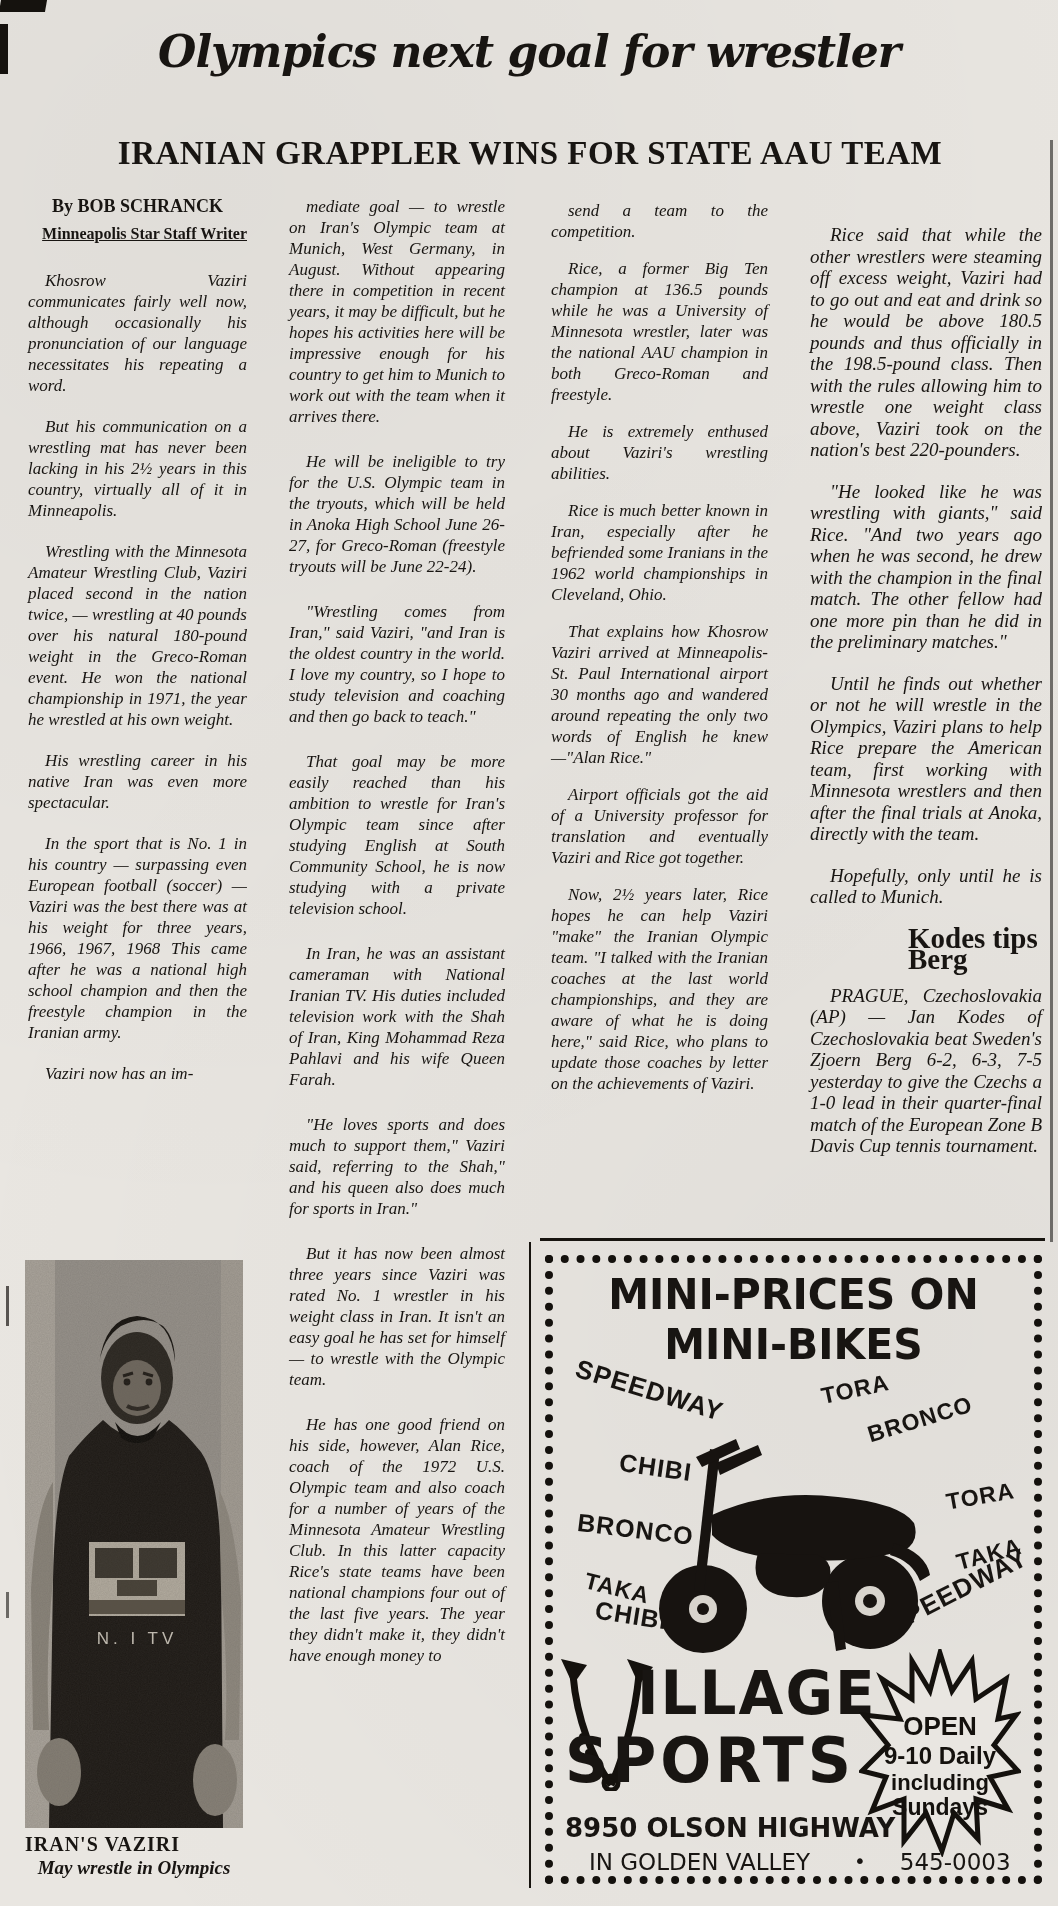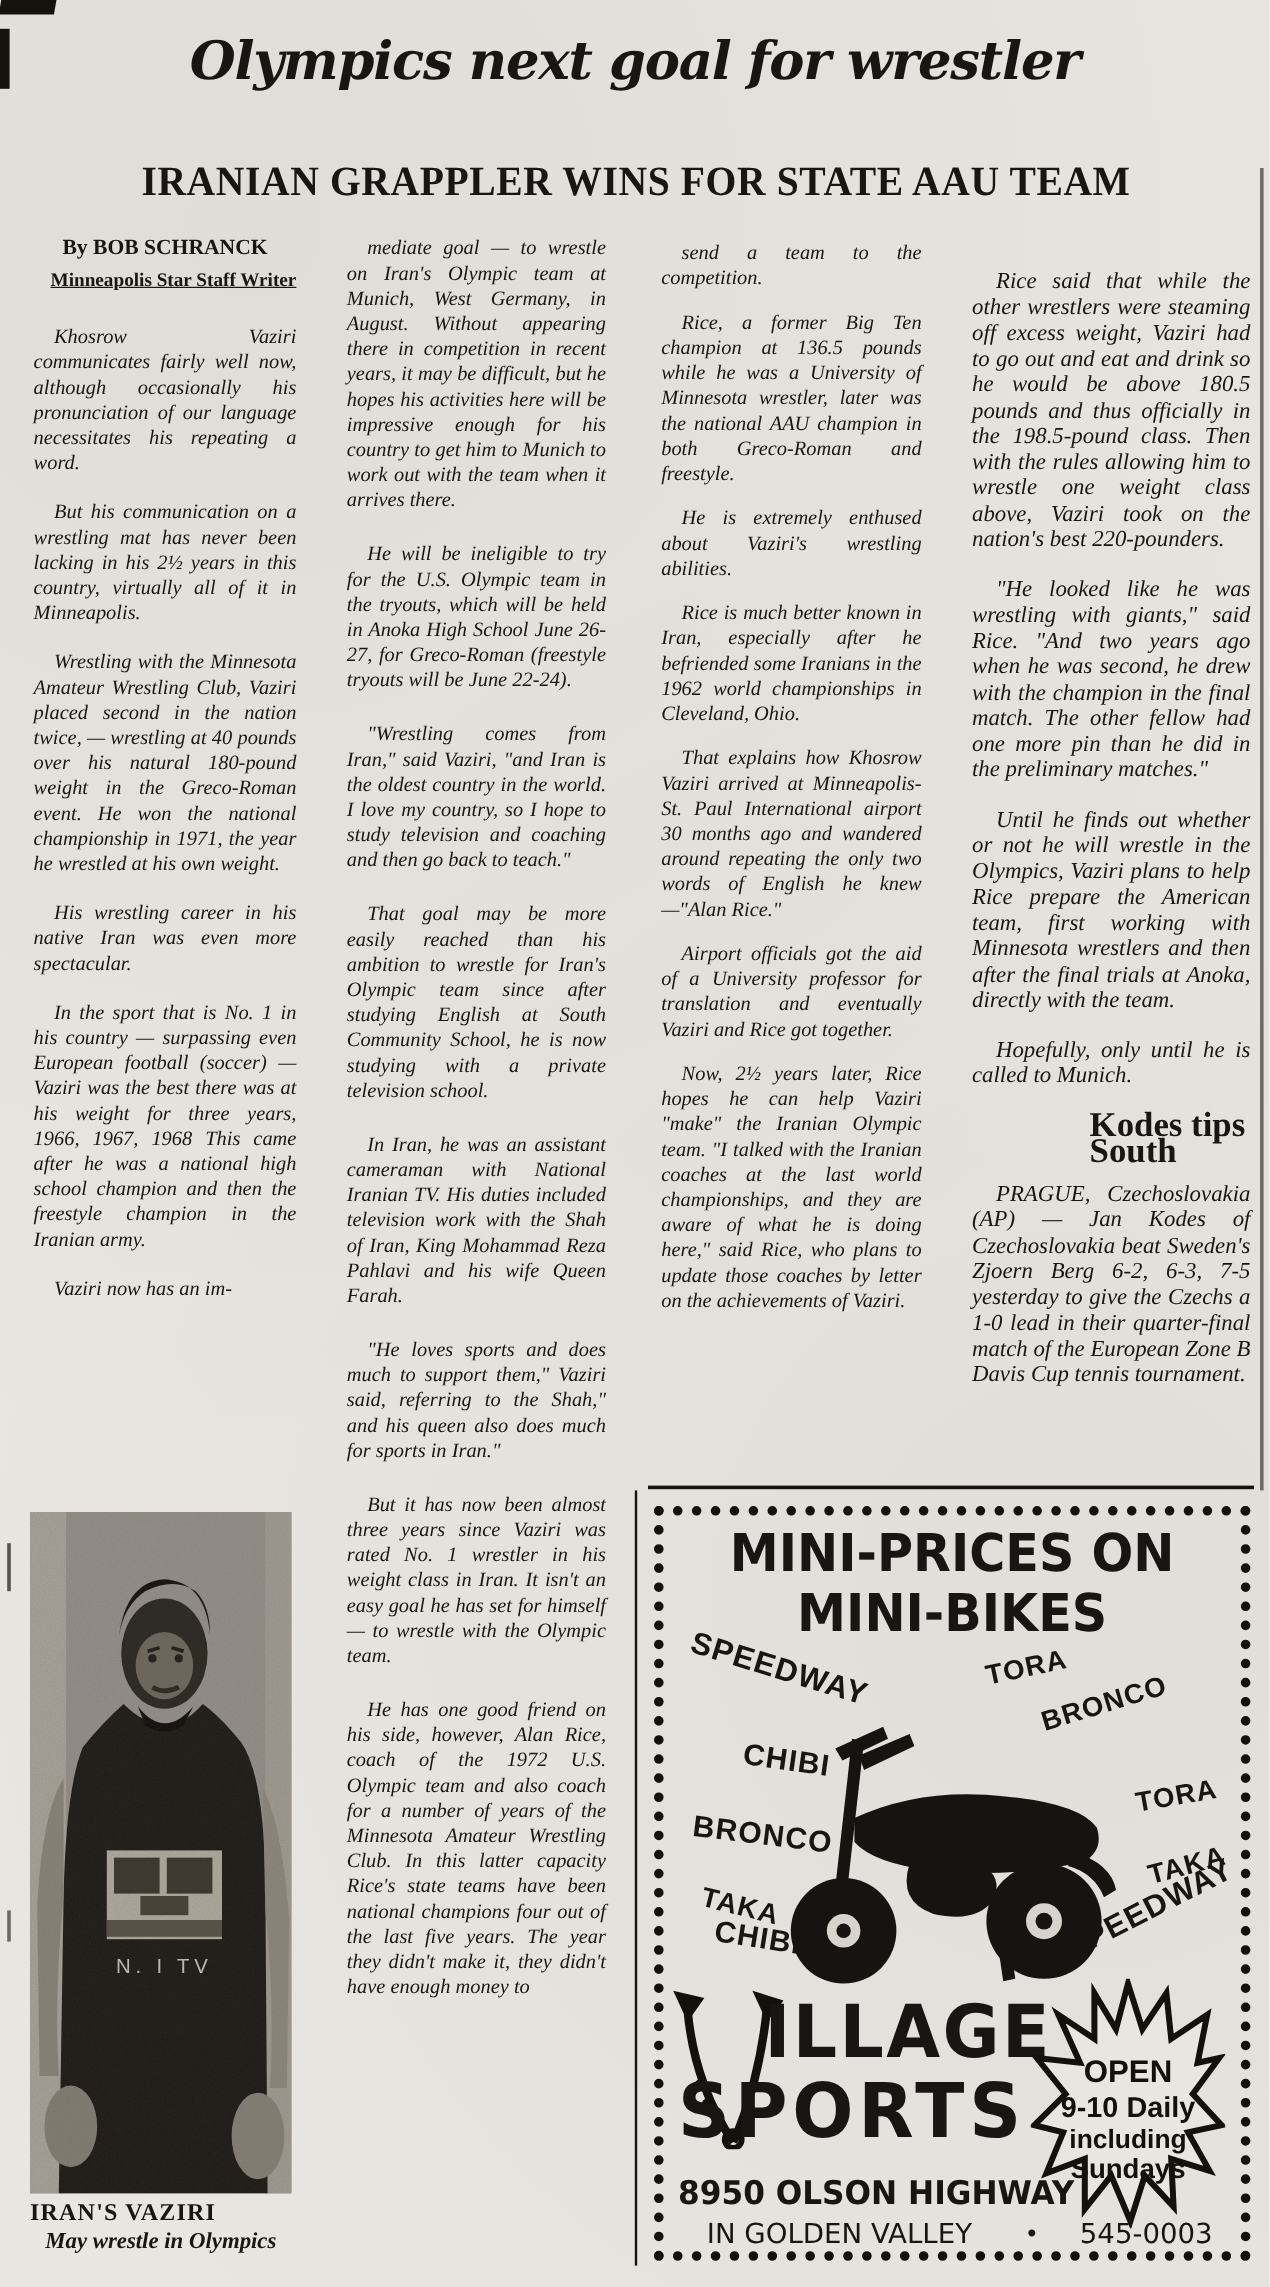--- a/index.html
+++ b/index.html
@@ -122,21 +122,21 @@
       </div>
   </div>
 
   <div class="col col4">
     <div>
         <p>Rice said that while the other wrestlers were steaming off excess weight, Vaziri had to go out and eat and drink so he would be above 180.5 pounds and thus officially in the 198.5-pound class. Then with the rules allowing him to wrestle one weight class above, Vaziri took on the nation's best 220-pounders.</p>
         <p>"He looked like he was wrestling with giants," said Rice. "And two years ago when he was second, he drew with the champion in the final match. The other fellow had one more pin than he did in the preliminary matches."</p>
         <p>Until he finds out whether or not he will wrestle in the Olympics, Vaziri plans to help Rice prepare the American team, first working with Minnesota wrestlers and then after the final trials at Anoka, directly with the team.</p>
         <p>Hopefully, only until he is called to Munich.</p>
       </div>
-    <div class="kodes-heading">Kodes tips South</div>
+    <div class="kodes-heading">Kodes tips Berg</div>
     <p>PRAGUE, Czechoslovakia (AP) — Jan Kodes of Czechoslovakia beat Sweden's Zjoern Berg 6-2, 6-3, 7-5 yesterday to give the Czechs a 1-0 lead in their quarter-final match of the European Zone B Davis Cup tennis tournament.</p>
   </div>
 
   <div class="photo">
     <svg width="218" height="568" viewBox="0 0 218 568">
       <defs>
         <filter id="grain" x="0" y="0" width="100%" height="100%">
           <feTurbulence type="fractalNoise" baseFrequency="0.9" numOctaves="2" stitchTiles="stitch" result="n"></feTurbulence>
           <feColorMatrix in="n" type="matrix" values="0 0 0 0 0.1  0 0 0 0 0.09  0 0 0 0 0.08  0 0 0 0.45 0"></feColorMatrix>
         </filter>

